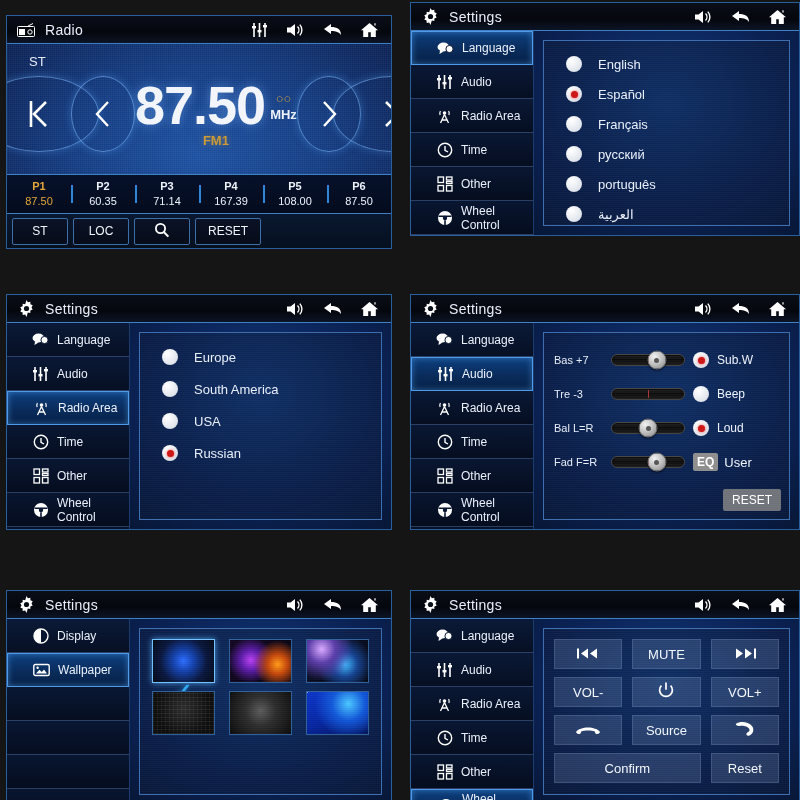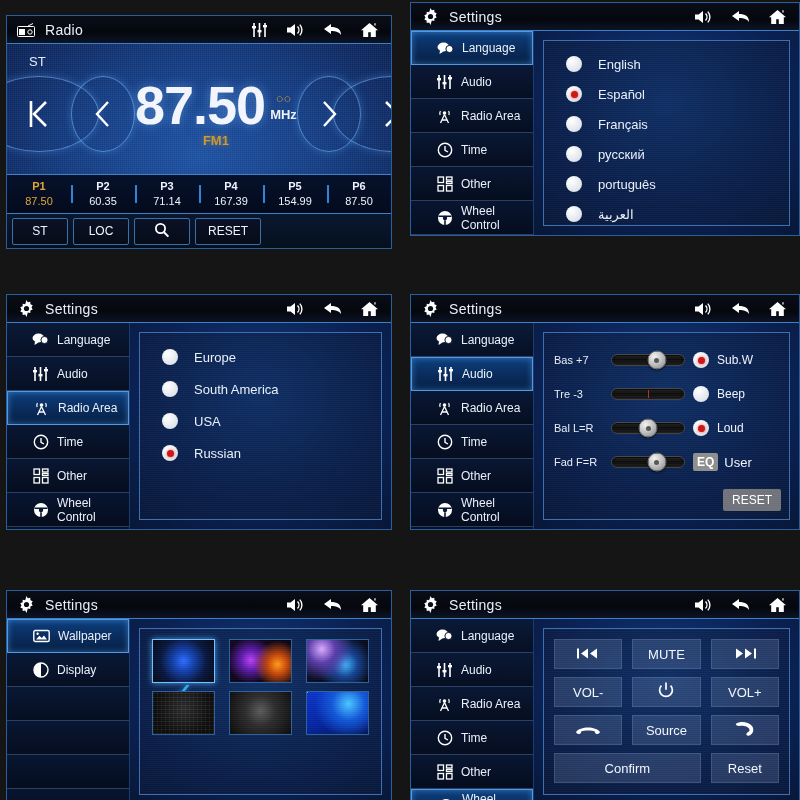--- a/index.html
+++ b/index.html
@@ -364,21 +364,21 @@
         <div class="preset">
           <div class="pn">P3</div>
           <div>71.14</div>
         </div>
         <div class="preset">
           <div class="pn">P4</div>
           <div>167.39</div>
         </div>
         <div class="preset">
           <div class="pn">P5</div>
-          <div>154.99</div>
+          <div>108.00</div>
         </div>
         <div class="preset">
           <div class="pn">P6</div>
           <div>87.50</div>
         </div>
       </div>
 
       <div class="radio-btns">
         <div class="rbtn">ST</div>
         <div class="rbtn">LOC</div>
@@ -844,38 +844,38 @@
           <svg width="19" height="16" viewBox="0 0 19 16">
               <path d="M9.5 1L1 8.3h2.2V15h5V10.2h2.6V15h5V8.3H18z" fill="#fff"></path>
               <path d="M15 1.2v2.2" stroke="#fff" stroke-width="1.2"></path>
             </svg>
         </span>
       </span>
     </div>
 
     <div class="body">
       <div class="sidebar">
+        <div class="sb-item">
+          <span class="sb-ico">
+            <svg width="16" height="16" viewBox="0 0 16 16">
+                <circle cx="8" cy="8" r="7" fill="none" stroke="#fff" stroke-width="1.4"></circle>
+                <path d="M8 1a7 7 0 000 14z" fill="#fff"></path>
+              </svg>
+          </span>
+          <span>Display</span>
+        </div>
         <div class="sb-item sel">
           <span class="sb-ico">
             <svg width="17" height="14" viewBox="0 0 17 14">
                 <rect x="0.8" y="1.5" width="15.4" height="11" rx="1.5" fill="none" stroke="#fff" stroke-width="1.4"></rect>
                 <path d="M3 10.5l3.4-3.8 2.4 2.4 2.2-2.6 3 4z" fill="#fff"></path>
                 <circle cx="4.6" cy="4.8" r="1.2" fill="#fff"></circle>
               </svg>
           </span>
           <span>Wallpaper</span>
-        </div>
-        <div class="sb-item">
-          <span class="sb-ico">
-            <svg width="16" height="16" viewBox="0 0 16 16">
-                <circle cx="8" cy="8" r="7" fill="none" stroke="#fff" stroke-width="1.4"></circle>
-                <path d="M8 1a7 7 0 000 14z" fill="#fff"></path>
-              </svg>
-          </span>
-          <span>Display</span>
         </div>
         <div class="sb-item blank">
           <span class="sb-ico"></span>
           <span></span>
         </div>
         <div class="sb-item blank">
           <span class="sb-ico"></span>
           <span></span>
         </div>
         <div class="sb-item blank">

